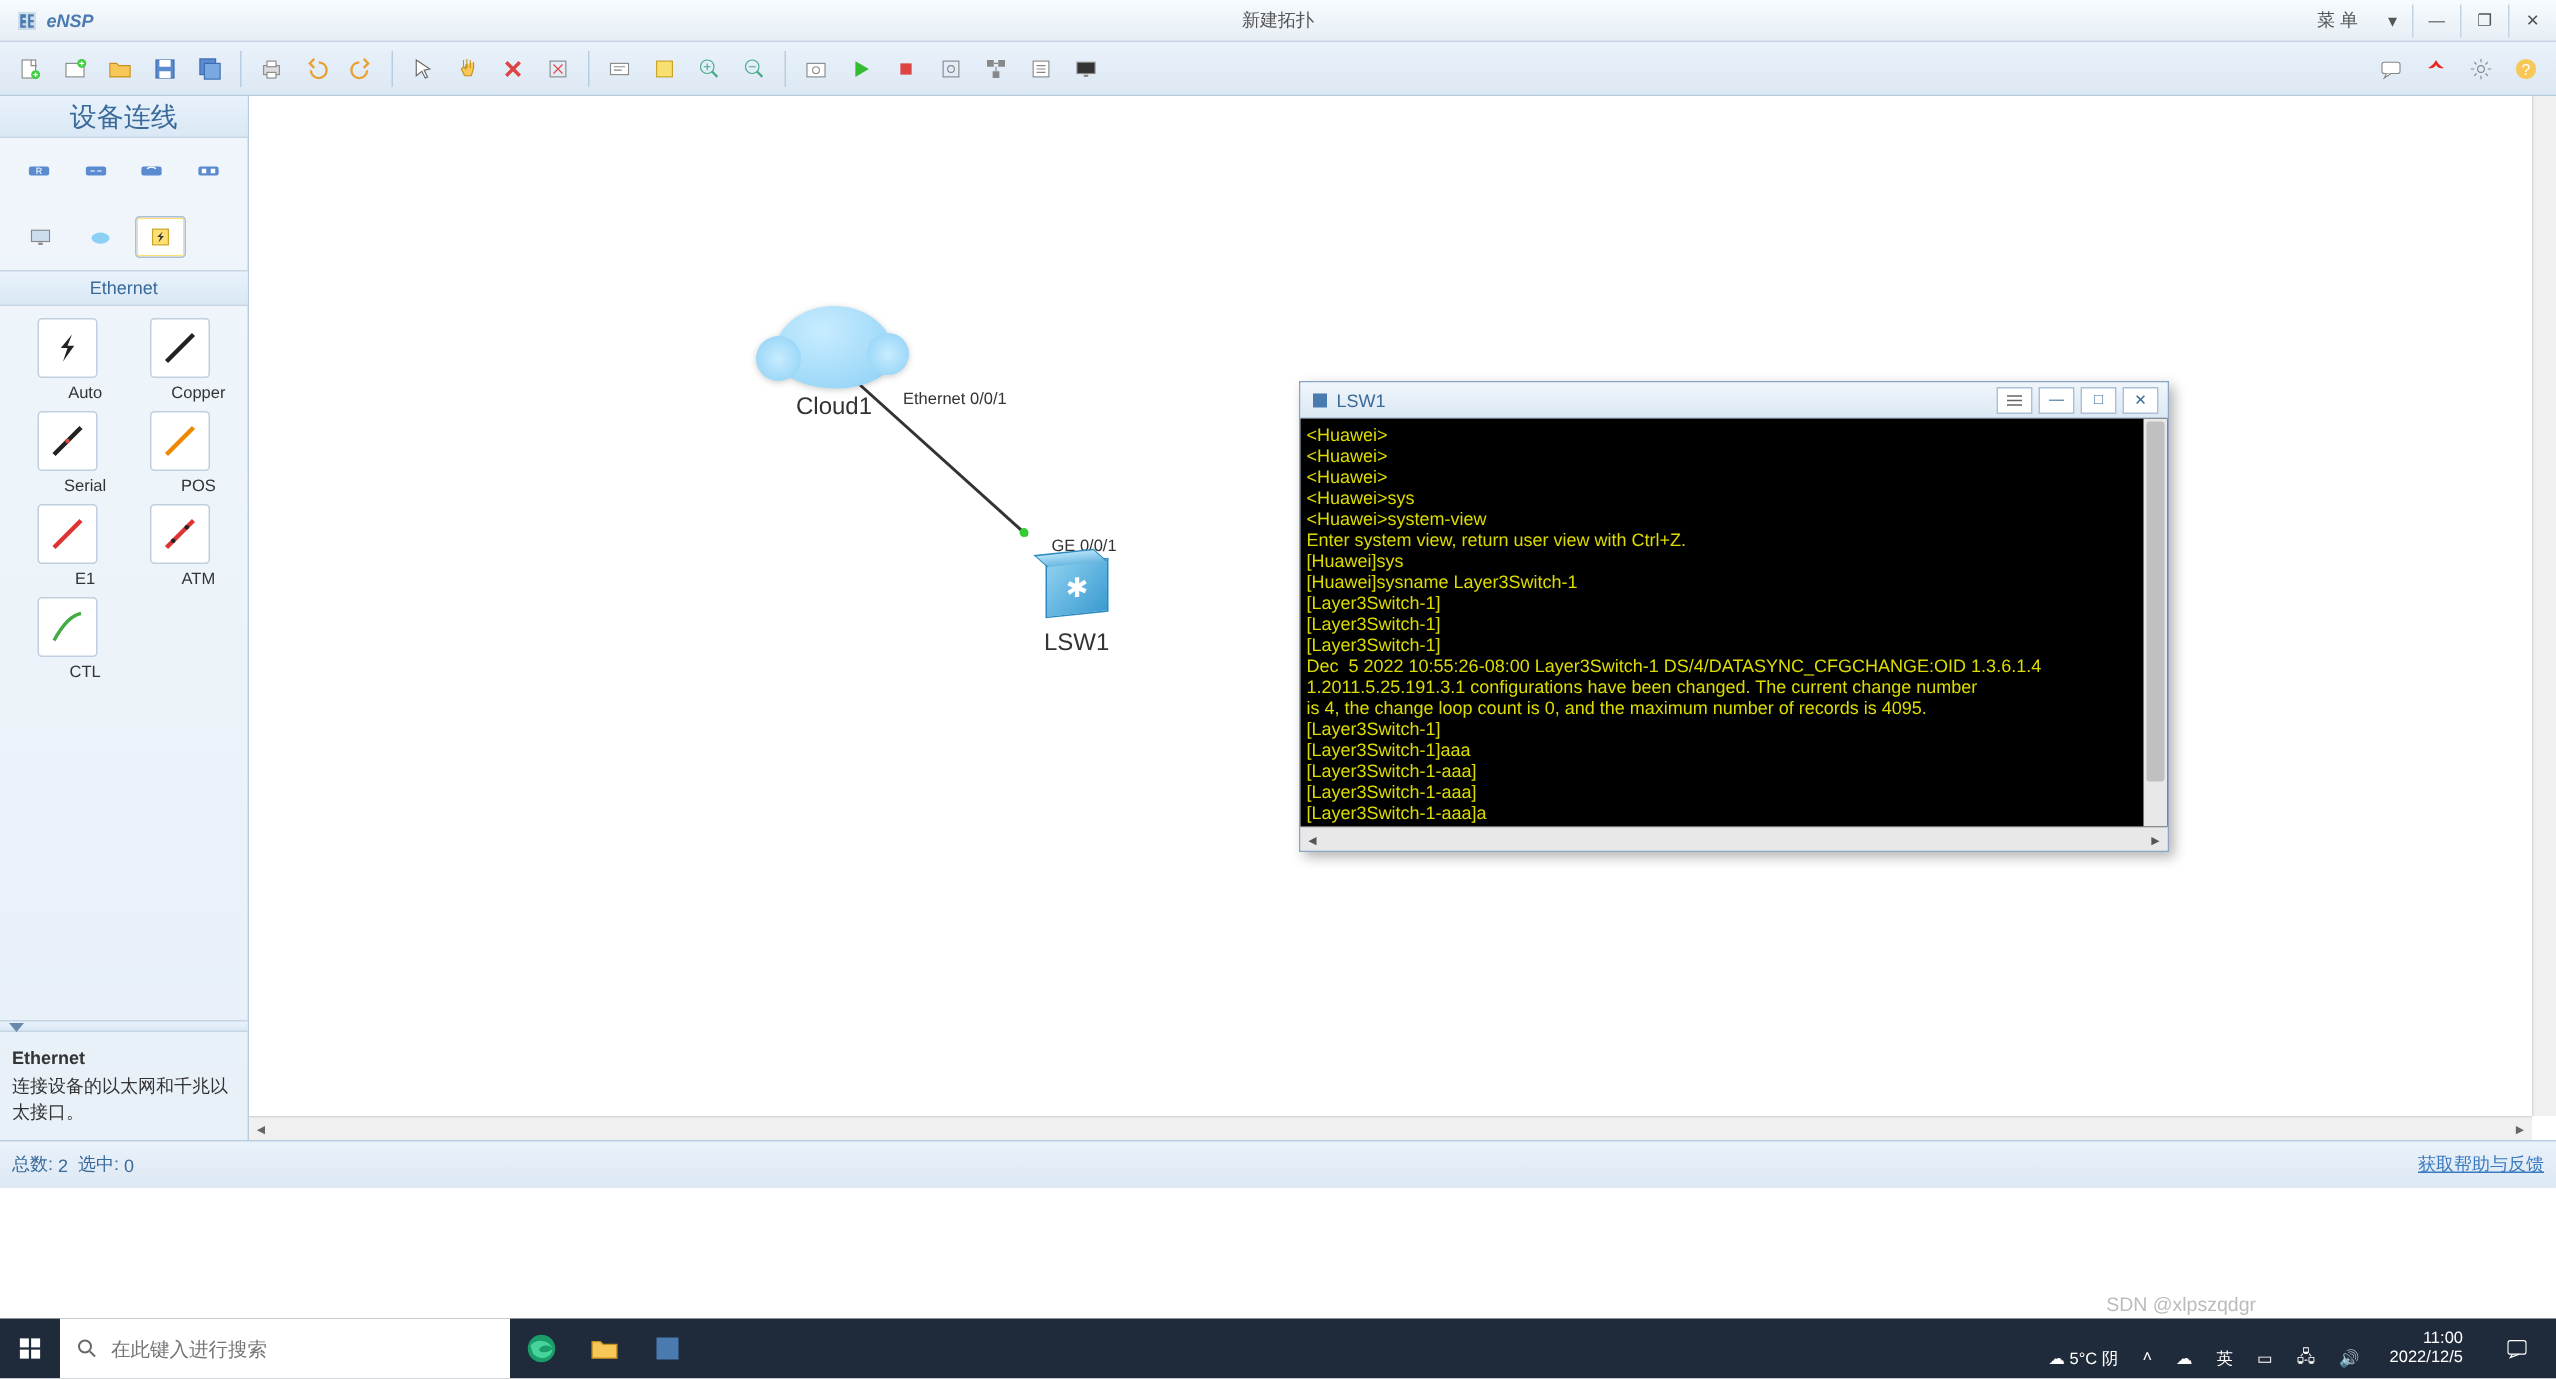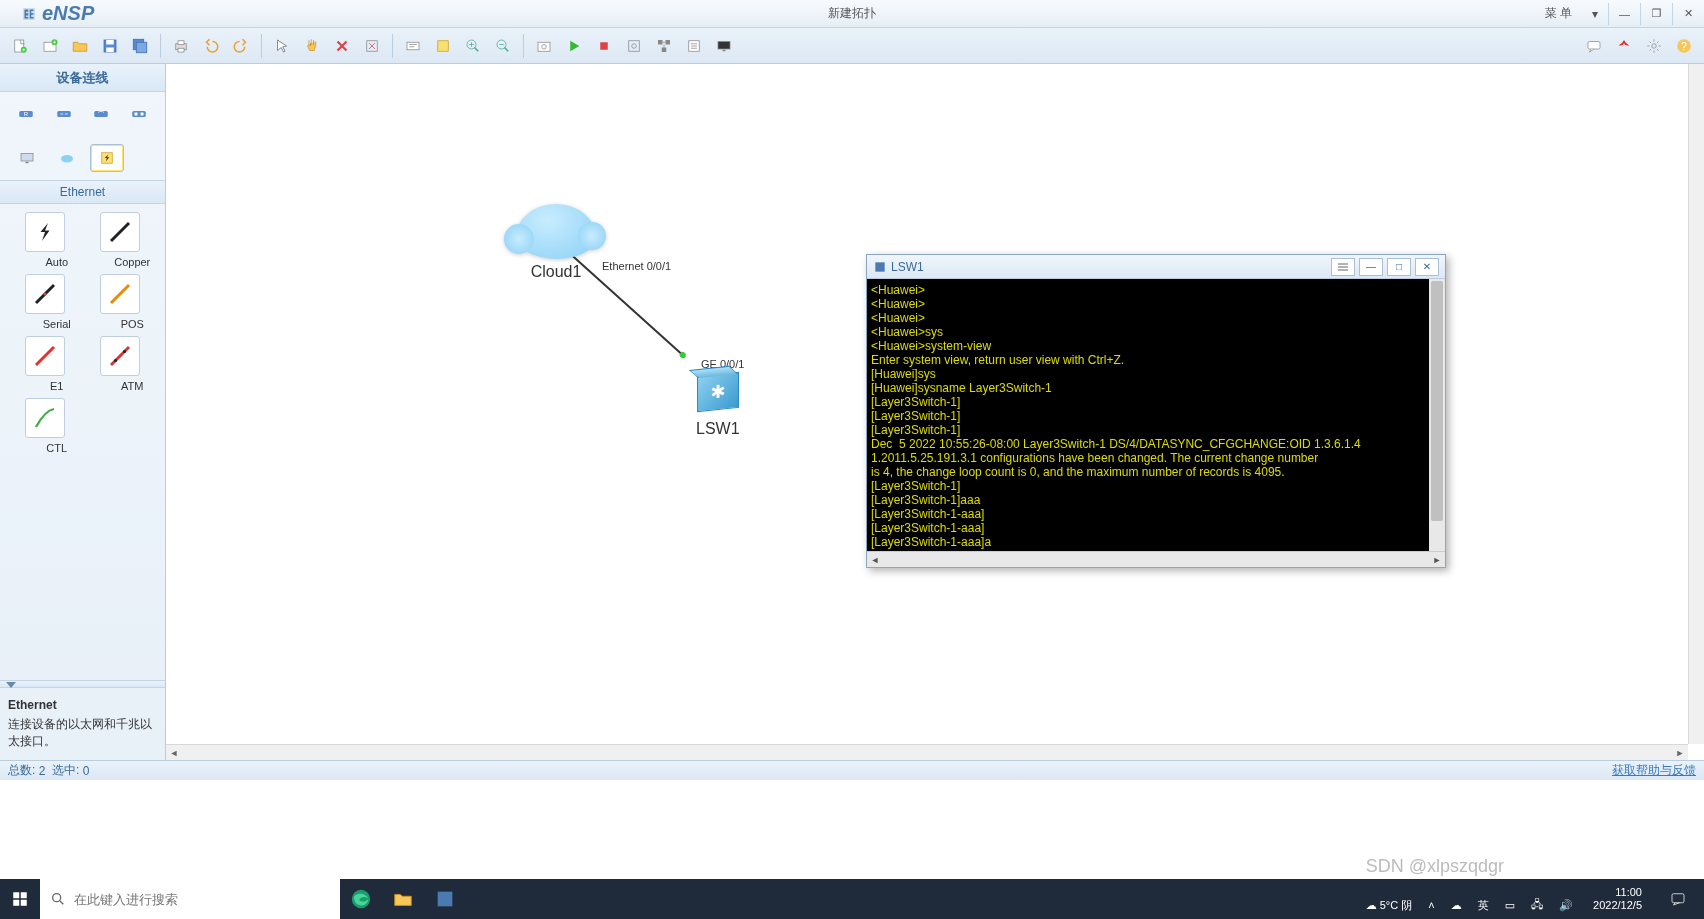--- a/index.html
+++ b/index.html
@@ -1,37 +1,37 @@
 <!DOCTYPE html>
 <html><head>
 <meta charset="utf-8">
 <style>
 * { margin:0; padding:0; box-sizing:border-box; font-family:"Microsoft YaHei",Arial,sans-serif; }
 body { background:#fff; width:1704px; height:919px; overflow:hidden; position:relative; }
 
 
 .titlebar { height:28px; background:linear-gradient(#f7fbfe,#e6eef5); border-bottom:1px solid #c5d4e3; display:flex; align-items:center; position:relative; }
-.titlebar .logo { display:flex; align-items:center; padding-left:20px; gap:4px; font-weight:bold; font-style:italic; color:#4a7bb0; font-size:20px;justify-content:space-between; }
+.titlebar .logo { display:flex; align-items:center; padding-left:9px; gap:4px; font-weight:bold; font-style:italic; color:#4a7bb0; font-size:12px;justify-content:space-between; }
 .titlebar .title { position:absolute; left:50%; transform:translateX(-50%); font-size:12px; color:#555; }
 .titlebar .win-ctrls { margin-left:auto; display:flex; align-items:center; gap:0; }
 .win-btn { width:32px; height:22px; display:flex; align-items:center; justify-content:center; border-left:1px solid #c5d4e3; font-size:11px; color:#555; cursor:pointer; }
 .menu-label { font-size:12px; color:#555; padding:0 10px; cursor:pointer; }
 
 
 .toolbar { height:36px; background:linear-gradient(#eaf2fa,#dce8f4); border-bottom:1px solid #b8cde0; display:flex; align-items:center; padding:0 6px; gap:2px; }
 .tool-btn { width:28px; height:28px; border-radius:3px; display:flex; align-items:center; justify-content:center; cursor:pointer; }
 .tool-sep { width:1px; height:24px; background:#b8cde0; margin:0 4px; }
 .tool-spacer { flex:1; }
 
 
 .main { display:flex; height:696px; }
 
 
 .sidebar { width:166px; background:linear-gradient(#f0f6fb,#e8f0f8); border-right:1px solid #b8cde0; display:flex; flex-direction:column; }
-.side-title { height:28px; display:flex; align-items:center; justify-content:center; font-size:13px; color:#3a6a9a; background:linear-gradient(#e8f2fb,#dae8f5); border-bottom:1px solid #c5d4e3;font-weight:bold; }
+.side-title { height:28px; display:flex; align-items:center; justify-content:center; font-size:18px; color:#3a6a9a; background:linear-gradient(#e8f2fb,#dae8f5); border-bottom:1px solid #c5d4e3; }
 .cat-row { display:flex; gap:6px; padding:8px 10px; justify-content:flex-start; }
 .cat-item { width:34px; height:28px; border-radius:3px; display:flex; align-items:center; justify-content:center; cursor:pointer; }
 .cat-item.sel { background:#fff; border:1px solid #aac0d6; box-shadow:inset 0 0 0 1px #ffe070; }
 .side-sub { height:24px; display:flex; align-items:center; justify-content:center; font-size:12px; color:#3a6a9a; background:linear-gradient(#e8f2fb,#dae8f5); border-top:1px solid #c5d4e3; border-bottom:1px solid #c5d4e3; }
 .tool-grid { display:grid; grid-template-columns:1fr 1fr; padding:8px 14px; gap:6px 14px; }
 .grid-item { display:flex; flex-direction:column; align-items:center; gap:4px; cursor:pointer; }
 .grid-icon { width:40px; height:40px; background:#fff; border:1px solid #c0cfdf; border-radius:3px; display:flex; align-items:center; justify-content:center; }
 .grid-label { font-size:11px; color:#333;margin-left:24px; }
 .side-sep { height:8px; background:linear-gradient(#e8f2fb,#dae8f5); border-top:1px solid #c5d4e3; border-bottom:1px solid #c5d4e3; position:relative; }
 .side-sep::before { content:""; position:absolute; left:6px; top:1px; width:0; height:0; border-left:5px solid transparent; border-right:5px solid transparent; border-top:6px solid #6a8aaa; }
@@ -67,35 +67,35 @@
 .cli-title .spacer { flex:1; }
 .cli-title .cbtn { width:24px; height:18px; border:1px solid #aac0d6; background:#fff; display:flex; align-items:center; justify-content:center; font-size:10px; cursor:pointer; }
 .cli-body { background:#000; color:#dcdc00; font-family:Consolas,monospace; font-size:12px; padding:4px; height:272px; overflow:hidden; white-space:pre; line-height:14px; position:relative; }
 .cli-vscroll { position:absolute; right:0; top:0; bottom:0; width:16px; background:#e8e8e8; }
 .cli-vscroll .thumb { position:absolute; left:2px; right:2px; top:2px; height:240px; background:#c0c0c0; border-radius:2px; }
 .cli-hscroll { height:16px; background:#e8e8e8; border-top:1px solid #ccc; display:flex; }
 .cli-hscroll .arrow { width:16px; display:flex; align-items:center; justify-content:center; font-size:9px; color:#555; }
 .cli-hscroll .track { flex:1; }
 
 
-.statusbar { height:20px; background:linear-gradient(#eaf2fa,#dce8f4); border-top:1px solid #b8cde0; display:flex; align-items:center; padding:0 8px; font-size:12px; color:#3a6a9a; }
+.statusbar { height:32px; background:linear-gradient(#eaf2fa,#dce8f4); border-top:1px solid #b8cde0; display:flex; align-items:center; padding:0 8px; font-size:12px; color:#3a6a9a; }
 .statusbar .right { margin-left:auto; color:#3a7ac0; text-decoration:underline; cursor:pointer; }
 
 
 .taskbar { height:40px; background:#1f2a3a; display:flex; align-items:center; color:#fff; position:absolute; left:0; right:0; bottom:0; }
 .start { width:40px; height:40px; display:flex; align-items:center; justify-content:center; cursor:pointer; }
 .search { display:flex; align-items:center; background:#fff; height:40px; width:300px; padding:0 10px; gap:8px; color:#666; }
 .search input { border:none; outline:none; flex:1; font-size:13px; color:#333; }
 .task-icon { width:42px; height:40px; display:flex; align-items:center; justify-content:center; cursor:pointer; }
 .task-spacer { flex:1; }
 .tray { display:flex; align-items:center; gap:8px; padding-right:6px; font-size:11px; }
 .tray-item { cursor:pointer; padding:0 4px;margin-top:12px; }
 .clock { display:flex; flex-direction:column; align-items:flex-end; line-height:13px; font-size:11px; padding:0 8px; cursor:pointer; }
 .notif { width:40px; height:40px; display:flex; align-items:center; justify-content:center; cursor:pointer; }
-.watermark { position:absolute; right:200px; bottom:42px; font-size:18px; color:rgba(120,120,120,.5); }
+.watermark { position:absolute; right:200px; bottom:42px; font-size:13px; color:rgba(120,120,120,.5); }
 
 
 svg.ico { width:18px; height:18px; }
 svg.ico-sm { width:14px; height:14px; }
 </style>
 </head>
 <body>
 
 <div class="titlebar">
   <div class="logo">

